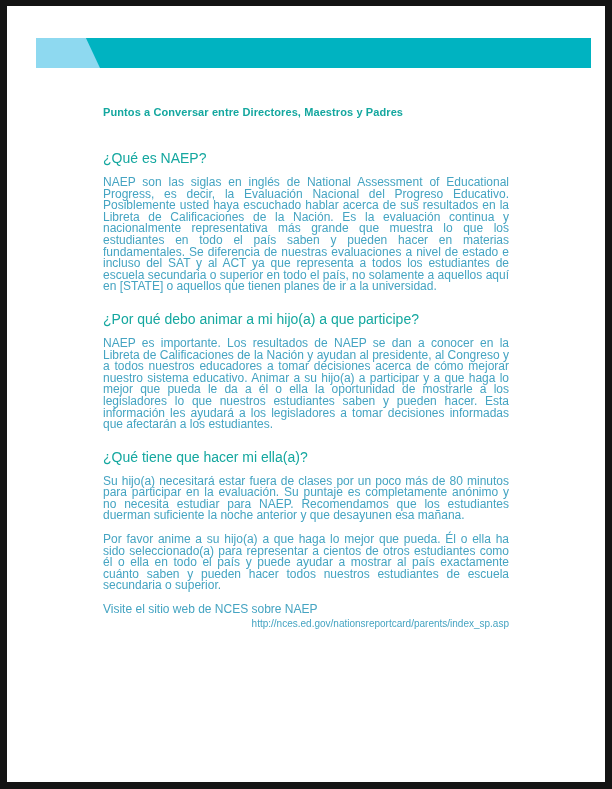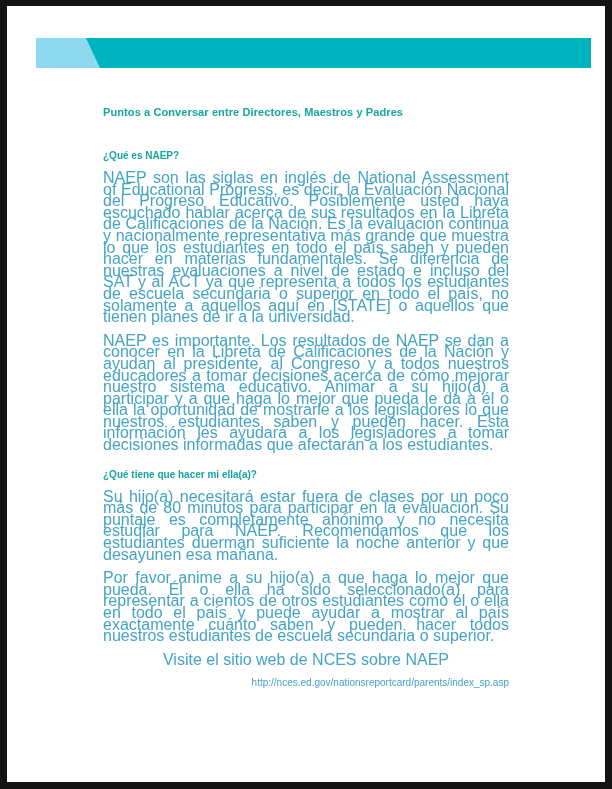--- a/index.html
+++ b/index.html
@@ -33,35 +33,35 @@
     padding: 100px 96px 0 96px;
   }
   .title {
     font-size: 11px;
     font-weight: bold;
     color: var(--heading, #14a79f);
     letter-spacing: 0.1px;
     margin-bottom: 32px;
   }
   h2.sec {
-    font-size: 10px;
-    font-weight: bold;
+    font-size: 14px;
+    font-weight: normal;
     color: var(--heading, #14a79f);
     margin: 18px 0 11px 0;
   }
   p.body {
-    font-size: 16px;
+    font-size: 12px;
     line-height: 11.6px;
     color: var(--body, #45a4c2);
     text-align: justify;
     margin-bottom: 12px;
   }
   p.tight {
-    text-align: center;
-    margin-bottom: 12px;
+    text-align: left;
+    margin-bottom: 2px;
   }
   p.url {
     font-size: 10px;
     line-height: 11.6px;
     color: var(--body, #45a4c2);
     text-align: right;
     cursor: pointer;
   }
 </style>
 </head>
@@ -73,20 +73,21 @@
     <div class="band-accent"></div>
   </div>
 
   <div class="content">
 
     <h1 class="title">Puntos a Conversar entre Directores, Maestros y Padres</h1>
 
     <h2 class="sec">¿Qué es NAEP?</h2>
     <p class="body">NAEP son las siglas en inglés de National Assessment of Educational Progress, es decir, la Evaluación Nacional del Progreso Educativo. Posiblemente usted haya escuchado hablar acerca de sus resultados en la Libreta de Calificaciones de la Nación. Es la evaluación continua y nacionalmente representativa más grande que muestra lo que los estudiantes en todo el país saben y pueden hacer en materias fundamentales. Se diferencia de nuestras evaluaciones a nivel de estado e incluso del SAT y al ACT ya que representa a todos los estudiantes de escuela secundaria o superior en todo el país, no solamente a aquellos aquí en [STATE] o aquellos que tienen planes de ir a la universidad.</p>
 
+    <h2 class="sec">¿Por qué debo animar a mi hijo(a) a que participe?</h2>
     <p class="body">NAEP es importante. Los resultados de NAEP se dan a conocer en la Libreta de Calificaciones de la Nación y ayudan al presidente, al Congreso y a todos nuestros educadores a tomar decisiones acerca de cómo mejorar nuestro sistema educativo. Animar a su hijo(a) a participar y a que haga lo mejor que pueda le da a él o ella la oportunidad de mostrarle a los legisladores lo que nuestros estudiantes saben y pueden hacer. Esta información les ayudará a los legisladores a tomar decisiones informadas que afectarán a los estudiantes.</p>
 
     <h2 class="sec">¿Qué tiene que hacer mi ella(a)?</h2>
     <p class="body">Su hijo(a) necesitará estar fuera de clases por un poco más de 80 minutos para participar en la evaluación. Su puntaje es completamente anónimo y no necesita estudiar para NAEP. Recomendamos que los estudiantes duerman suficiente la noche anterior y que desayunen esa mañana.</p>
     <p class="body">Por favor anime a su hijo(a) a que haga lo mejor que pueda. Él o ella ha sido seleccionado(a) para representar a cientos de otros estudiantes como él o ella en todo el país y puede ayudar a mostrar al país exactamente cuánto saben y pueden hacer todos nuestros estudiantes de escuela secundaria o superior.</p>
 
     <p class="body tight">Visite el sitio web de NCES sobre NAEP</p>
     <p class="url">http://nces.ed.gov/nationsreportcard/parents/index_sp.asp</p>
 
   </div>

